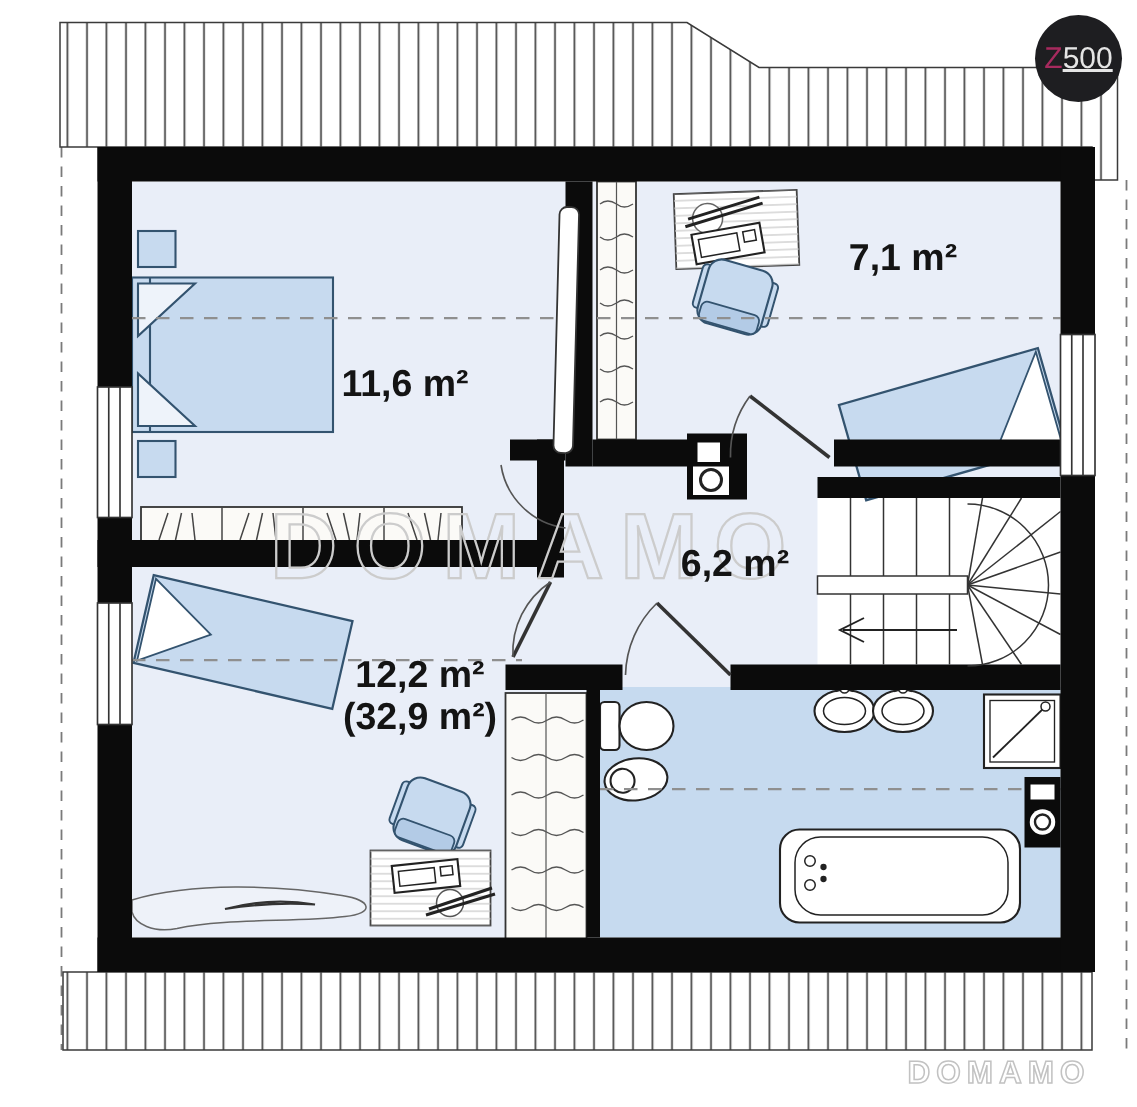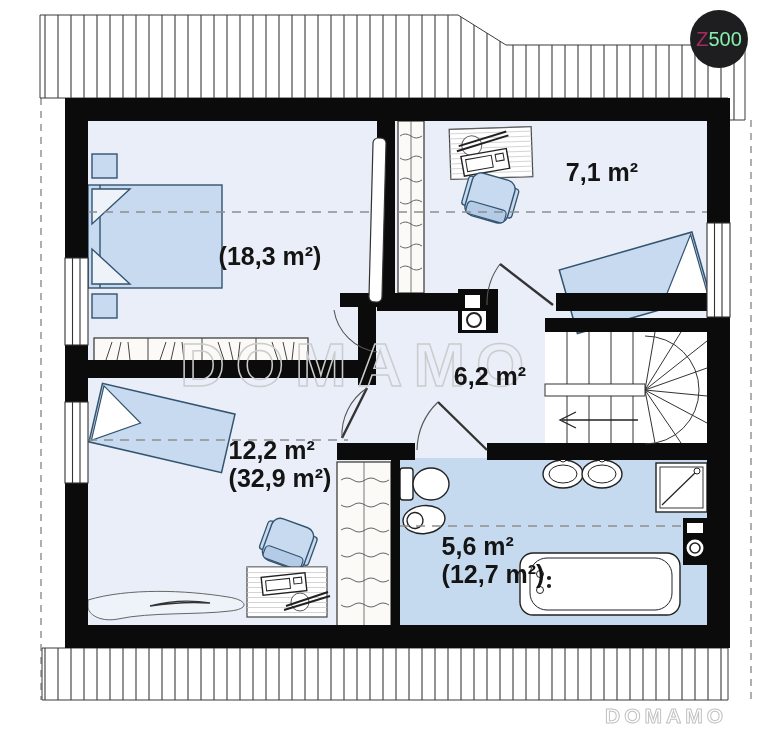--- a/index.html
+++ b/index.html
@@ -3,40 +3,40 @@
 <meta charset="utf-8">
 <style>
   html,body{margin:0;padding:0;background:#ffffff;}
   #plan-root{
     position:relative;width:758px;height:738px;background:#ffffff;overflow:hidden;
     font-family:"Liberation Sans",sans-serif;
   }
   #plan-svg{position:absolute;left:0;top:0;z-index:1;}
   .room-label{
     position:absolute;z-index:3;transform:translateX(-50%);
-    font-weight:bold;font-size:25px;line-height:28px;
+    text-align:center;font-weight:bold;font-size:25px;line-height:28px;
     color:#141414;white-space:nowrap;letter-spacing:0px;
   }
   #watermark-main{
     position:absolute;z-index:2;left:180px;top:334px;width:380px;
     font-weight:bold;font-size:62px;letter-spacing:11px;line-height:62px;
     color:transparent;-webkit-text-stroke:1.5px #cccccc;white-space:nowrap;
   }
   #watermark-footer{
     position:absolute;z-index:2;left:605px;top:704px;
     font-weight:bold;font-size:21px;letter-spacing:4px;
     color:transparent;-webkit-text-stroke:1px #c2c2c2;white-space:nowrap;
   }
   #logo-badge{
     position:absolute;z-index:4;left:690px;top:10px;width:58px;height:58px;
     border-radius:50%;background:#1e1e21;display:flex;align-items:center;justify-content:center;
     font-size:20px;font-weight:400;
   }
   #logo-badge .z{color:#a72a5e;}
-  #logo-badge .five{color:#86efac;}
+  #logo-badge .five{color:#e5e5e5;text-decoration:underline;}
 </style>
 </head>
 <body>
 
 <div id="plan-root">
 
 <svg id="plan-svg" width="758" height="738" viewBox="0 0 758 738">
   <defs>
     <pattern id="hatchV" width="13" height="10" patternUnits="userSpaceOnUse">
       <rect width="13" height="10" fill="#ffffff"></rect>
@@ -311,36 +311,32 @@
       <line x1="487" y1="450" x2="438" y2="402" stroke="#333333" stroke-width="2.4"></line>
       <path d="M417,450 A69,69 0 0 1 438,402" fill="none" stroke="#555555" stroke-width="1.1"></path>
     </g>
   </g>
 </svg>
 
 <div id="watermark-main">DOMAMO</div>
 <div id="watermark-footer">DOMAMO</div>
 
 <div class="room-label" style="left:270px;top:242px">
-  <div>(18,3 m²)</div>
+  <div>11,6 m²</div>
 </div>
 <div class="room-label" style="left:602px;top:158px">
   <div>7,1 m²</div>
 </div>
 <div class="room-label" style="left:490px;top:362px">
   <div>6,2 m²</div>
   <div></div>
 </div>
 <div class="room-label" style="left:280px;top:436px">
   <div>12,2 m²</div>
   <div>(32,9 m²)</div>
 </div>
-<div class="room-label" style="left:493px;top:532px">
-  <div>5,6 m²</div>
-  <div>(12,7 m²)</div>
-</div>
 
 <div id="logo-badge">
   <span class="z">Z</span>
       <span class="five">500</span>
 </div>
 
 </div>
 
 </body></html>

